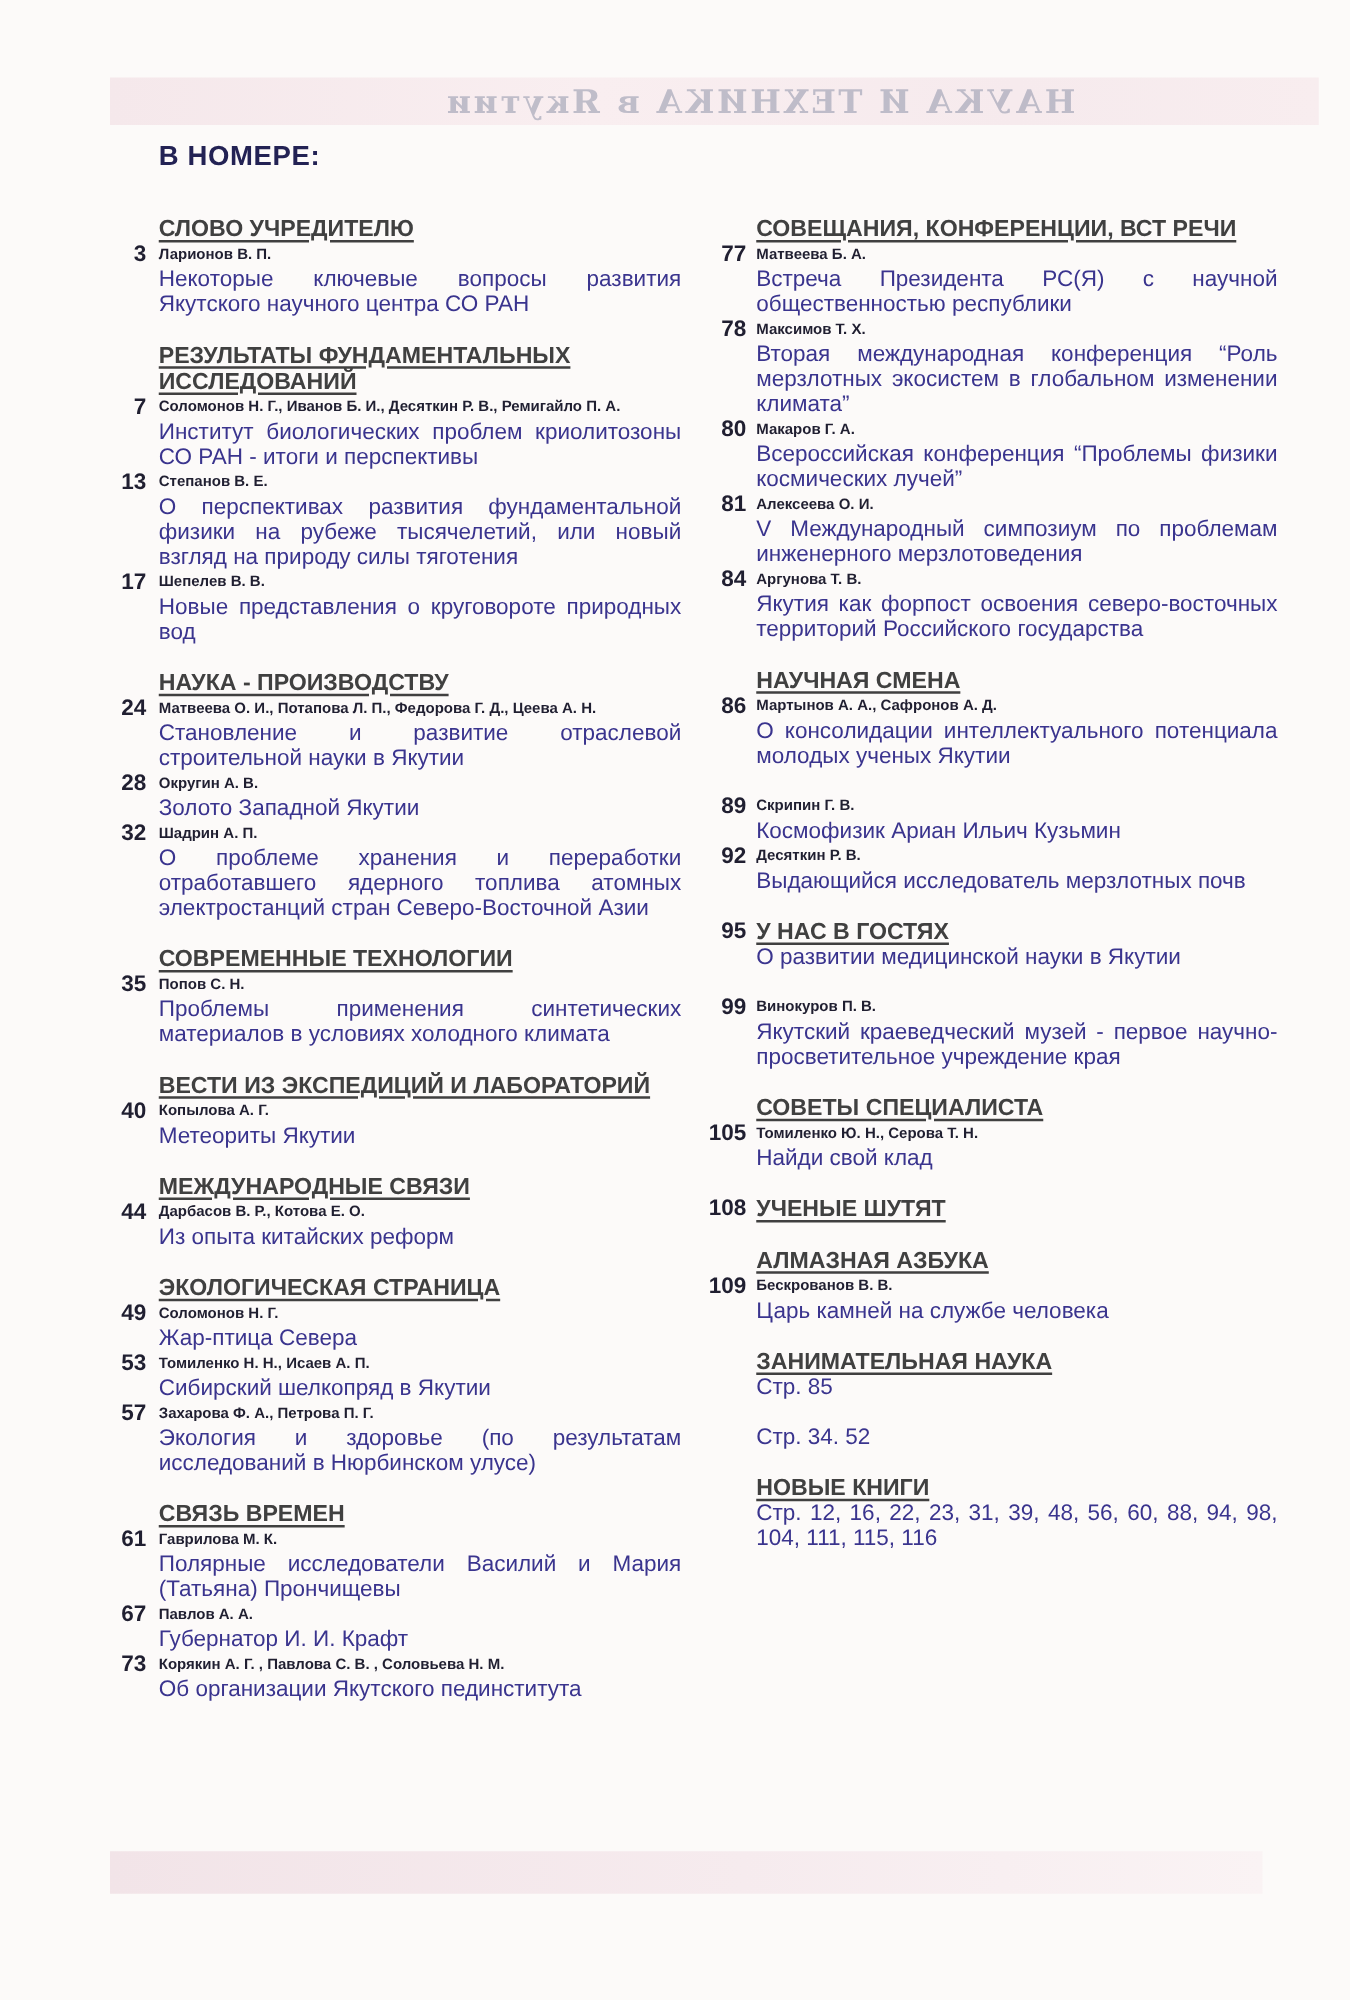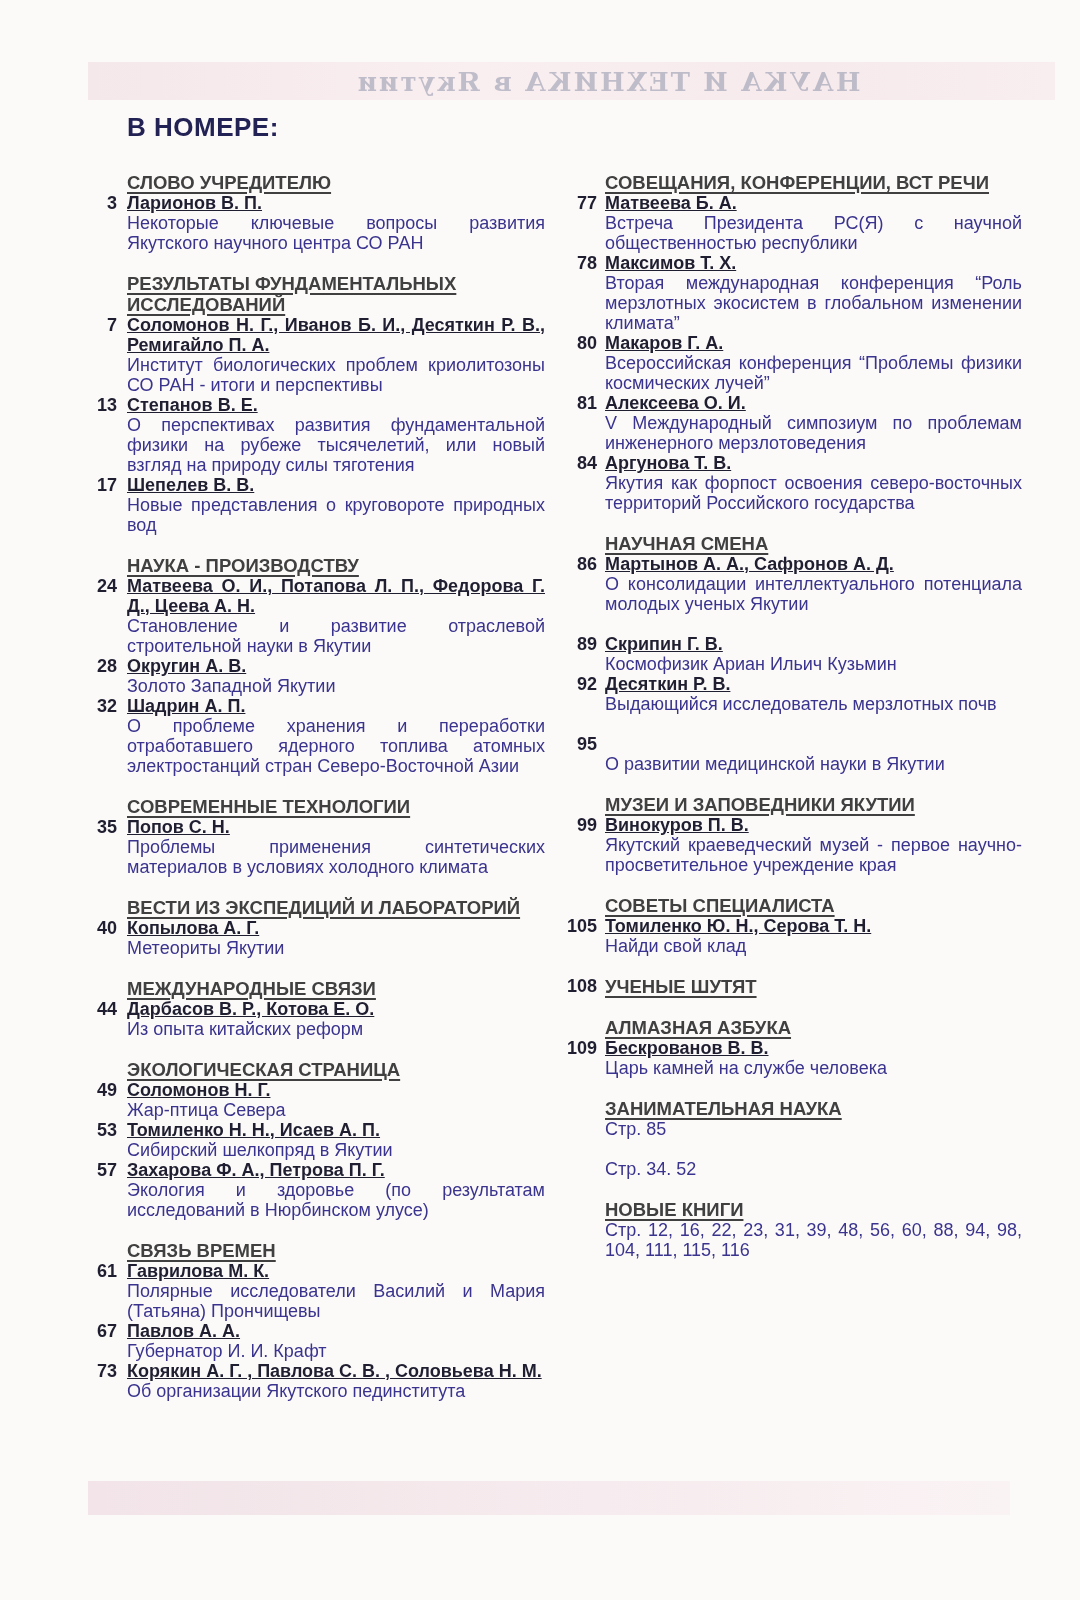--- a/index.html
+++ b/index.html
@@ -22,41 +22,40 @@
     font-weight:bold;font-size:26px;letter-spacing:2px;
     color:#9196ab;opacity:.55;filter:blur(.6px);
     text-align:center;white-space:nowrap;
   }
   .band-bottom{
     position:absolute;left:88px;top:1481px;width:922px;height:34px;
     background:linear-gradient(90deg,#f2e4e8 0%,#f6ebee 55%,#faf3f4 100%);
   }
   .page-title{
     position:absolute;left:127px;top:112px;
-    font-size:26px;font-weight:bold;letter-spacing:.5px;
+    font-size:22px;font-weight:bold;letter-spacing:.5px;
     color:#232254;
   }
   .col{position:absolute;top:172px;}
   .col-left{left:90px;width:455px;--numw:37px;--numpad:10px;}
   .col-right{left:556px;width:466px;--numw:49px;--numpad:8px;}
   .section{margin-top:20px;}
   .section:first-child{margin-top:0;}
   .row{display:grid;grid-template-columns:var(--numw) 1fr;}
   .num{
     font-weight:bold;color:#201f31;font-size:18px;line-height:20px;
     text-align:right;padding-right:var(--numpad);
   }
   .sec-title{
     color:#404040;font-weight:bold;font-size:18.5px;line-height:21px;
     text-decoration:underline;text-decoration-thickness:2px;text-underline-offset:3px;
   }
   .authors{
-    font-weight:bold;color:#201f31;font-size:18px;line-height:20px;
+    font-weight:bold;color:#201f31;font-size:12px;line-height:20px;
     text-align:justify;
-    text-decoration:underline;
   }
   .etext{
     color:#3a348e;font-size:18px;line-height:20px;
     text-align:justify;
   }
 </style>
 </head>
 <body>
 
 <div class="page">
@@ -299,32 +298,32 @@
           <div class="num">92</div>
           <div>
             <div class="authors">Десяткин Р. В.</div>
             <div class="etext">Выдающийся исследователь мерзлотных почв</div>
           </div>
         </div>
       </div>
       <div class="section">
         <div class="row">
           <div class="num">95</div>
+          <div class="sec-title">У НАС В ГОСТЯХ</div>
         </div>
         <div class="row">
           <div class="num"></div>
           <div>
             <div class="etext">О развитии медицинской науки в Якутии</div>
           </div>
         </div>
       </div>
       <div class="section">
         <div class="row">
           <div class="num"></div>
-          <div class="sec-title">МУЗЕИ И ЗАПОВЕДНИКИ ЯКУТИИ</div>
         </div>
         <div class="row">
           <div class="num">99</div>
           <div>
             <div class="authors">Винокуров П. В.</div>
             <div class="etext">Якутский краеведческий музей - первое научно-просветительное учреждение края</div>
           </div>
         </div>
       </div>
       <div class="section">

